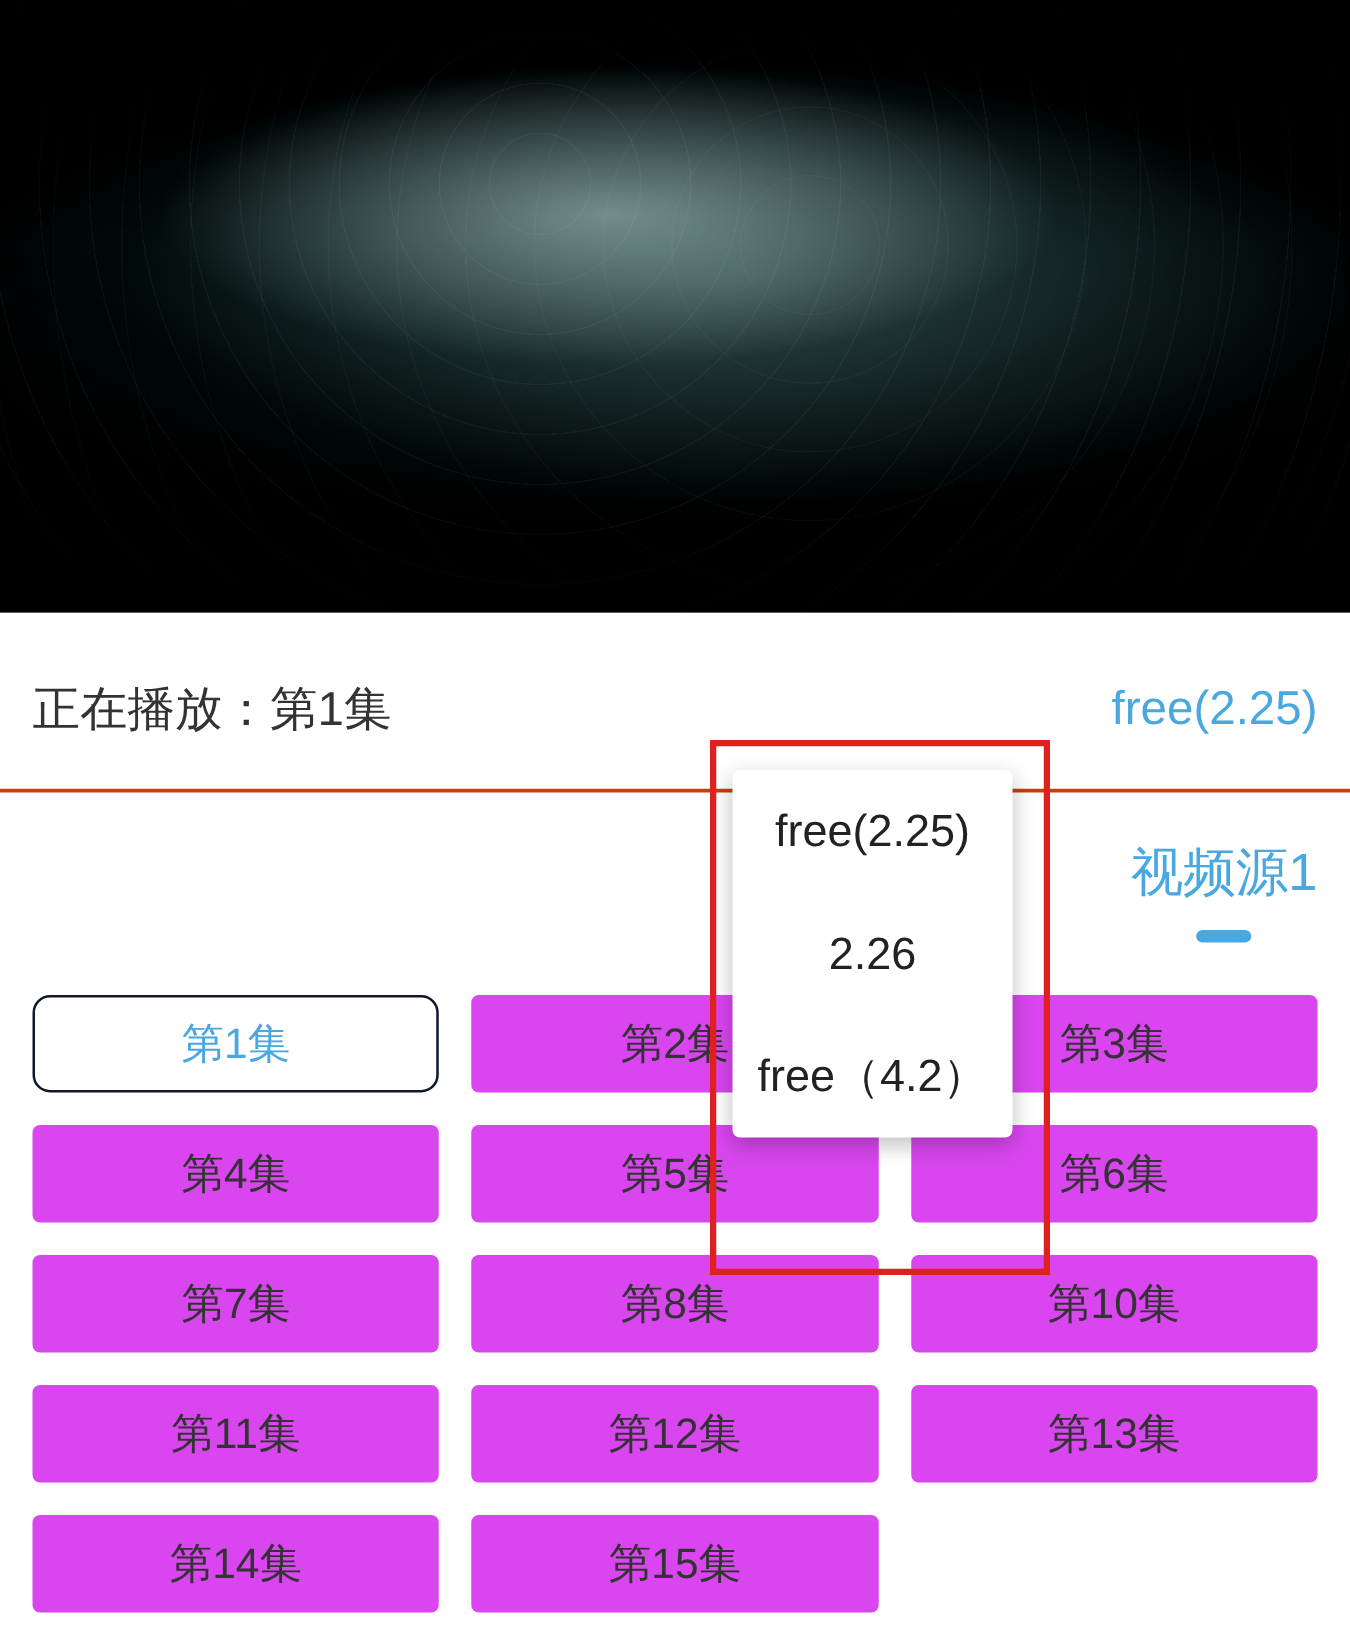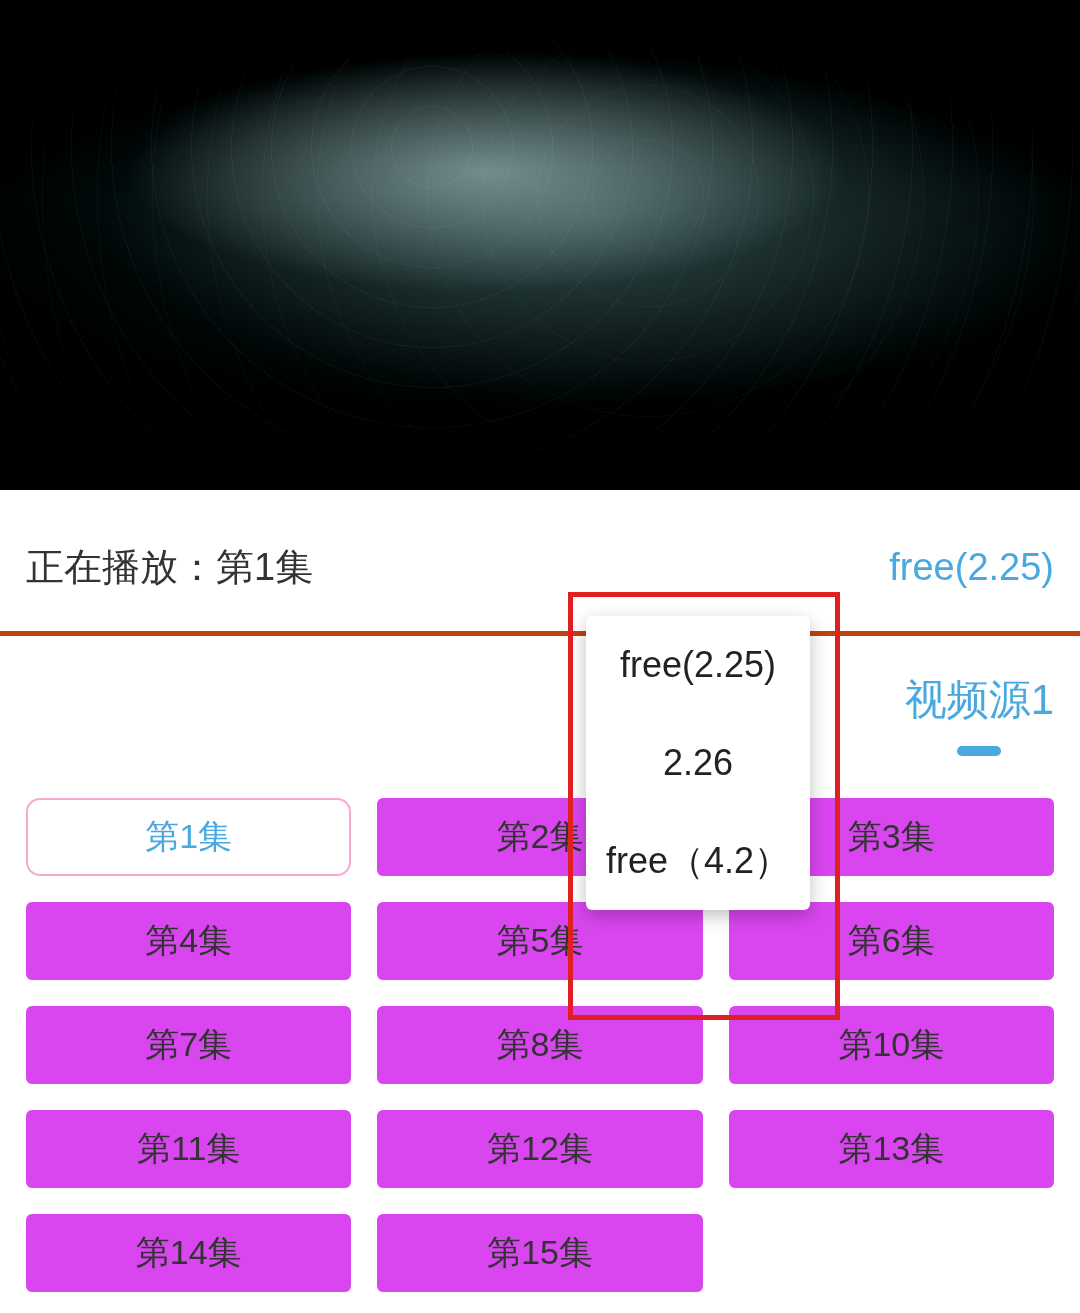--- a/index.html
+++ b/index.html
@@ -28,21 +28,21 @@
       repeating-radial-gradient(circle at 60% 40%, rgba(255,255,255,0.05) 0 1px, transparent 1px 55px);
     mix-blend-mode: screen;
     opacity: 0.5;
   }
 
   .divider-gap { height: 18px; background: #fff; }
 
   .info-bar {
     display: flex; align-items: center; justify-content: space-between;
     padding: 34px 26px 38px 26px;
-    border-bottom: 5px solid #c2410c;
+    border-bottom: 3px solid #c2410c;
   }
   .now-playing { font-size: 38px; color: #333; }
   .source-link { font-size: 38px; color: #4aa8e0; }
 
   .tabs-row {
     padding: 36px 26px 42px 26px;
     text-align: right;
   }
   .tab {
     display: inline-flex; flex-direction: column; align-items: center;
@@ -63,21 +63,21 @@
   .ep-btn {
     height: 78px;
     background: #d946ef;
     border-radius: 6px;
     display: flex; align-items: center; justify-content: center;
     font-size: 34px; color: #333;
     cursor: pointer;
   }
   .ep-btn.active {
     background: #fff;
-    border: 2px solid #f9a8d4;
+    border: 2px solid #0f172a;
     color: #4aa8e0;
     border-radius: 14px;
   }
 
   
   .dropdown {
     position: absolute;
     left: 586px; top: 616px;
     width: 224px;
     background: #fff;

